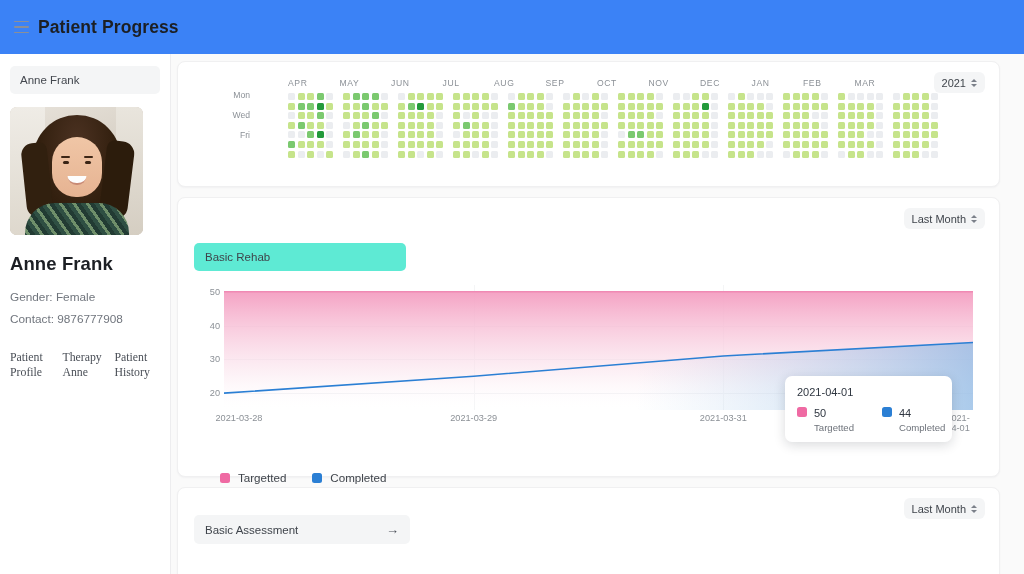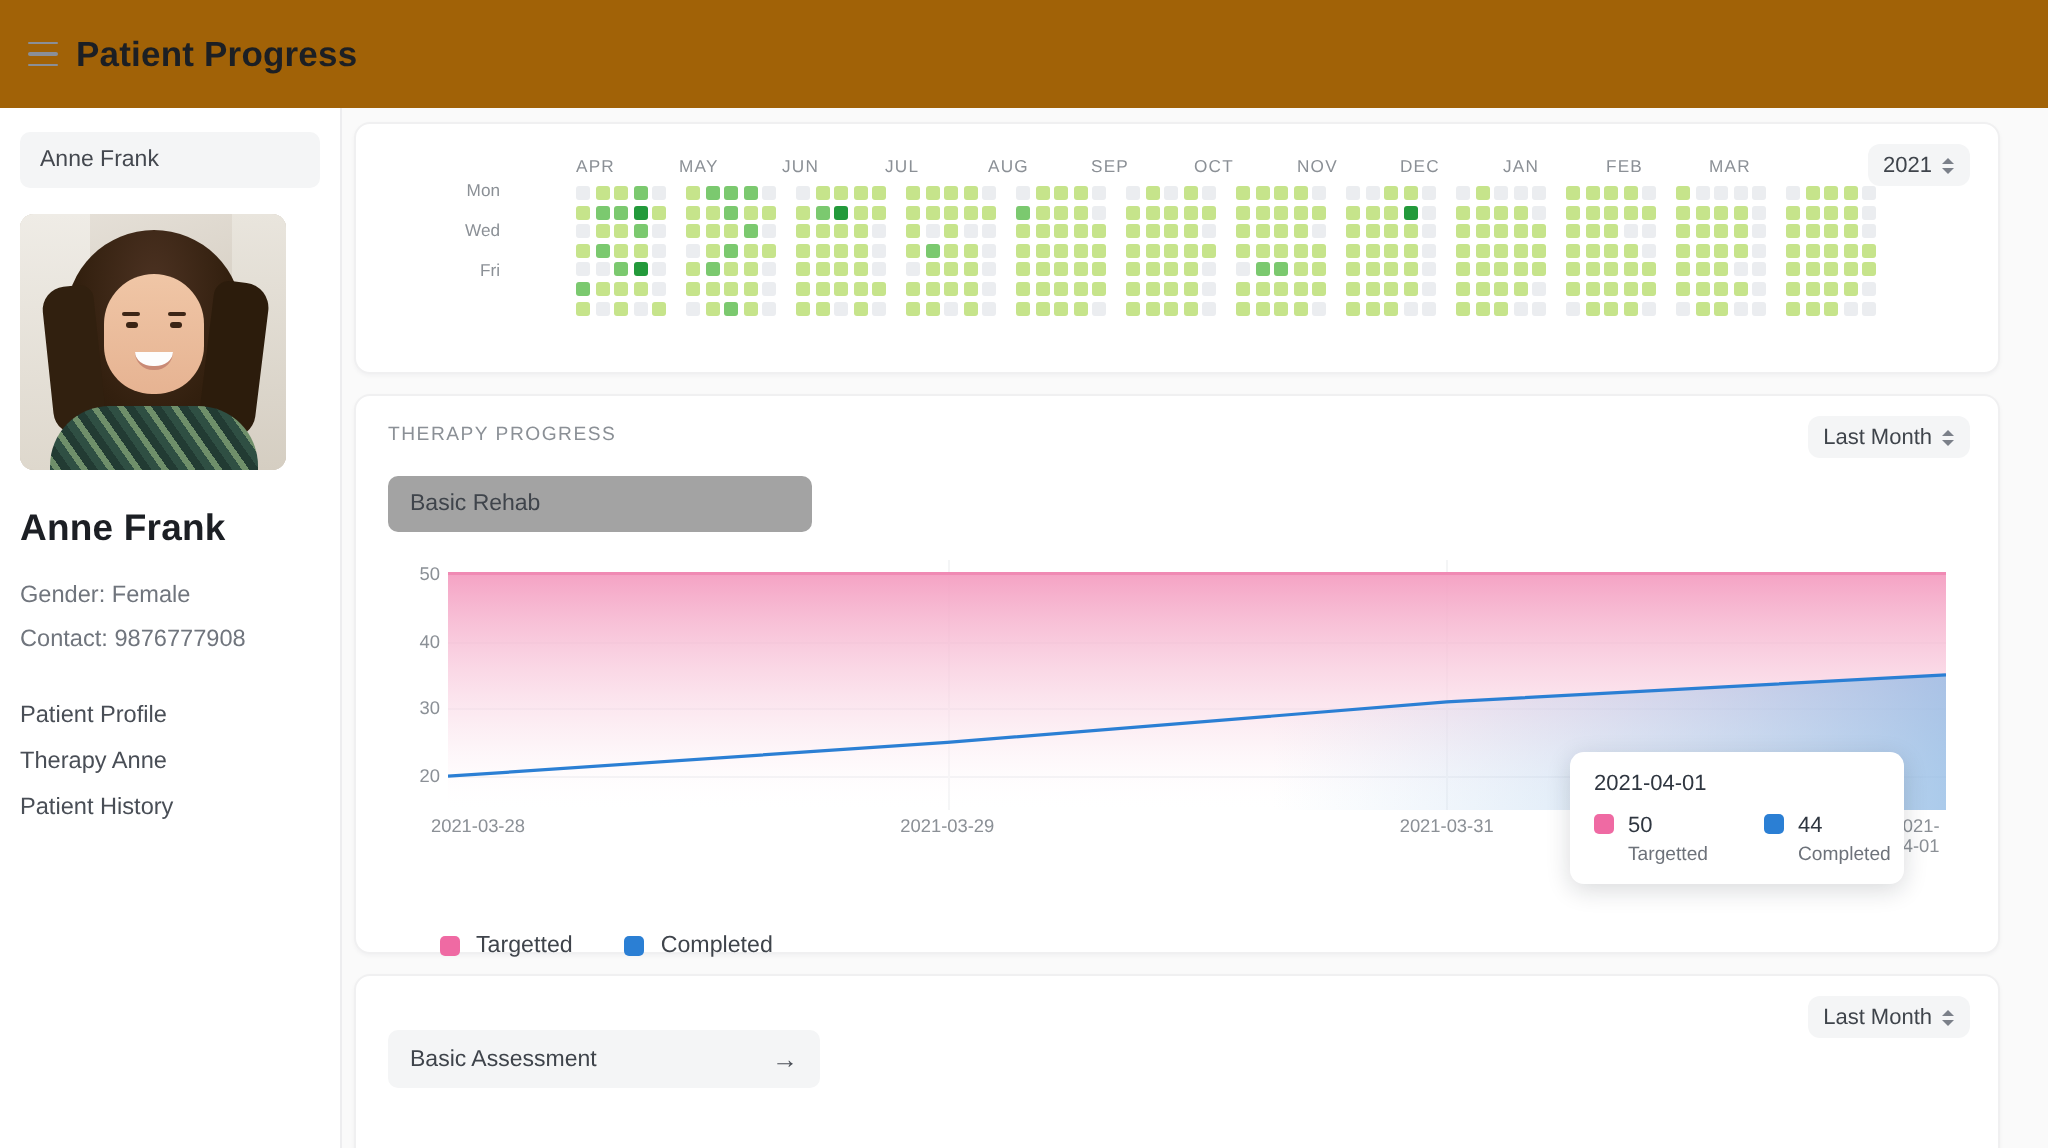--- a/index.html
+++ b/index.html
@@ -8,21 +8,21 @@
     background: #ffffff;
     font-family: "Liberation Sans", sans-serif;
     color: #2f3640;
     overflow: hidden;
   }
   .app { width: 1024px; height: 574px; position: relative; background: #fff; }
 
   
   .header {
     height: 54px; display: flex; align-items: center;
-    padding-left: 8px; background: #a16207;
+    padding-left: 8px; background: #3b82f6;
   }
   .hamburger {
     width: 26px; height: 26px; display: flex; flex-direction: column;
     justify-content: center; align-items: center; gap: 4px; cursor: pointer;
   }
   .hamburger span { display:block; width: 15px; height: 1.5px; background: #8a8f98; border-radius: 1px; }
   .page-title { font-size: 17.5px; font-weight: bold; color: #1c1f24; letter-spacing: .1px; margin-left: 4px; }
 
   
   .body-wrap { display: flex; height: 520px; }
@@ -71,21 +71,21 @@
   .avatar .smile { position:absolute; left:50%; transform:translateX(-50%); top:39px;
       width:19px; height:9px; border-radius: 0 0 12px 12px; background:#fdfdfd; border-bottom:2px solid #c98a75; }
   .avatar .body {
     position: absolute; bottom: -4px; left: 50%; transform: translateX(-50%);
     width: 104px; height: 36px; border-radius: 30px 30px 0 0;
     background: repeating-linear-gradient(55deg,#2f4f43 0 4px,#6f8f6a 4px 7px,#223b33 7px 11px);
   }
 
   .p-name { margin-top: 18px; font-size: 18.5px; font-weight: bold; color: #1c1f24; letter-spacing: .1px;}
   .p-meta { margin-top: 12px; font-size: 11.8px; color: #70757d; line-height: 21.5px; }
-  .p-links { margin-top: 20px; display: flex; flex-direction: column; gap: 9px; }
+  .p-links { margin-top: 20px; display: flex; gap: 9px; font-family: Liberation Serif, serif; }
   .p-links a { font-size: 11.8px; color: #494e56; text-decoration: none; cursor: pointer; }
 
   
   .main { flex: 1; background: #fafafa; padding: 6px 24px 0 6px; overflow: hidden; }
   .card {
     background: #fff; border-radius: 8px; border: 1px solid #f0f0f1;
     box-shadow: 0 1px 2px rgba(16,24,40,.04);
   }
   .card.heat { height: 126px; margin-top: 1px; padding: 10px 14px 8px 14px; position: relative; }
   .card.therapy { margin-top: 10px; height: 280px; padding: 14px 16px 10px 16px; position: relative; }
@@ -115,21 +115,21 @@
     position: absolute; left: 24px; top: 18px; width: 34px;
     font-size: 8.6px; color: #8b9096; text-align: right;
   }
   .day-labels div { height: 10px; line-height: 10px; margin-bottom: 10px; }
   .month-block { display: flex; margin-right: 7.5px; }
   .wk { display: flex; flex-direction: column; margin-right: 2.5px; }
   .cell { width: 7px; height: 7px; border-radius: 1.5px; margin-bottom: 2.6px; }
 
   
   .plan-pill {
-    margin-top: 15px; width: 212px; height: 28px; background: #a3a3a3;
+    margin-top: 31px; width: 212px; height: 28px; background: #5eead4;
     border-radius: 5px; display: flex; align-items: center; padding: 0 11px;
     font-size: 11.5px; color: #3f444b; cursor: pointer;
   }
   .chart-wrap { position: relative; margin-top: 14px; height: 150px; }
   .yaxis { position: absolute; left: 0; top: 0; width: 26px; height: 125px;
            font-size: 9.2px; color: #8b9096; }
   .yaxis span { position: absolute; right: 0; transform: translateY(-50%); }
   .plot { position: absolute; left: 30px; right: 10px; top: 0; height: 125px; }
   .plot .gridline { position: absolute; left: 0; right: 0; height: 1px; background: #f1f2f4; }
   .plot .vline { position: absolute; top: 0; bottom: 0; width: 1px; background: #f4f5f6; }
@@ -803,21 +803,20 @@
                   <div class="cell" style="background: rgb(198, 228, 139);"></div>
                   <div class="cell" style="background: rgb(235, 237, 240);"></div>
                   <div class="cell" style="background: rgb(235, 237, 240);"></div>
                 </div>
               </div>
             </div>
         </div>
       </div>
 
       <div class="card therapy">
-        <div class="section-label">Therapy Progress</div>
         <div class="select-pill">
           <span>Last Month</span>
           <span class="chev">
               <i class="up"></i>
               <i class="dn"></i>
             </span>
         </div>
         <div class="plan-pill">
           <span>Basic Rehab</span>
         </div>

